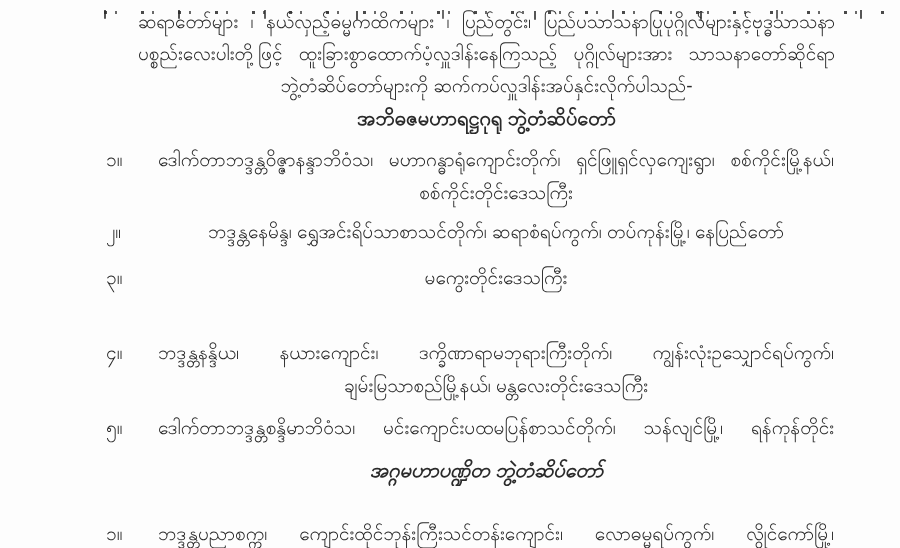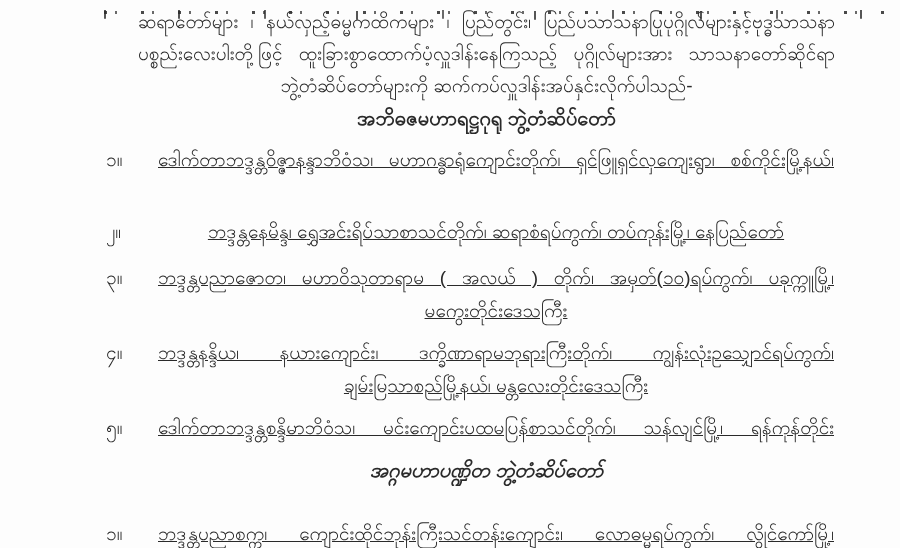--- a/index.html
+++ b/index.html
@@ -81,21 +81,20 @@
     align-items:flex-start;
     font-size:19px;
   }
   .item .num{
     flex:0 0 52px;
     width:52px;
     line-height:33px;
   }
   .item .lines{
     width:676px;
-    text-decoration:underline;
   }
   .item .lines .ln{
     height:33px;
     line-height:33px;
   }
   .i1{top:143px;} .i2{top:215px;} .i3{top:261px;} .i4{top:336px;} .i5{top:411px;}
   .i6{top:517px;}
 </style>
 </head>
 <body>
@@ -111,34 +110,34 @@
     <div class="ln full">ပစ္စည်းလေးပါးတို့ဖြင့် ထူးခြားစွာထောက်ပံ့လှူဒါန်းနေကြသည့် ပုဂ္ဂိုလ်များအား သာသနာတော်ဆိုင်ရာ</div>
     <div class="ln">ဘွဲ့တံဆိပ်တော်များကို ဆက်ကပ်လှူဒါန်းအပ်နှင်းလိုက်ပါသည်-</div>
   </div>
 
   <div class="heading h1pos">အဘိဓဇမဟာရဋ္ဌဂုရု ဘွဲ့တံဆိပ်တော်</div>
 
   <div class="item i1">
     <div class="num">၁။</div>
     <div class="lines">
       <div class="ln full">ဒေါက်တာဘဒ္ဒန္တဝိဇ္ဇာနန္ဒာဘိဝံသ၊ မဟာဂန္ဓာရုံကျောင်းတိုက်၊ ရှင်ဖြူရှင်လှကျေးရွာ၊ စစ်ကိုင်းမြို့နယ်၊</div>
+      <div class="ln">စစ်ကိုင်းတိုင်းဒေသကြီး</div>
     </div>
   </div>
 
   <div class="item i2">
     <div class="num">၂။</div>
     <div class="lines">
       <div class="ln">ဘဒ္ဒန္တနေမိန္ဒ၊ ရွှေအင်းရိပ်သာစာသင်တိုက်၊ ဆရာစံရပ်ကွက်၊ တပ်ကုန်းမြို့၊ နေပြည်တော်</div>
     </div>
   </div>
 
   <div class="item i3">
     <div class="num">၃။</div>
     <div class="lines">
-      <div class="ln full">ဘဒ္ဒန္တပညာဇောတ၊ မဟာဝိသုတာရာမ ( အလယ် ) တိုက်၊ အမှတ်(၁၀)ရပ်ကွက်၊ ပခုက္ကူမြို့၊</div>
       <div class="ln">မကွေးတိုင်းဒေသကြီး</div>
     </div>
   </div>
 
   <div class="item i4">
     <div class="num">၄။</div>
     <div class="lines">
       <div class="ln full">ဘဒ္ဒန္တနန္ဒိယ၊ နယားကျောင်း၊ ဒက္ခိဏာရာမဘုရားကြီးတိုက်၊ ကျွန်းလုံးဥသျှောင်ရပ်ကွက်၊</div>
       <div class="ln">ချမ်းမြသာစည်မြို့နယ်၊ မန္တလေးတိုင်းဒေသကြီး</div>
     </div>

